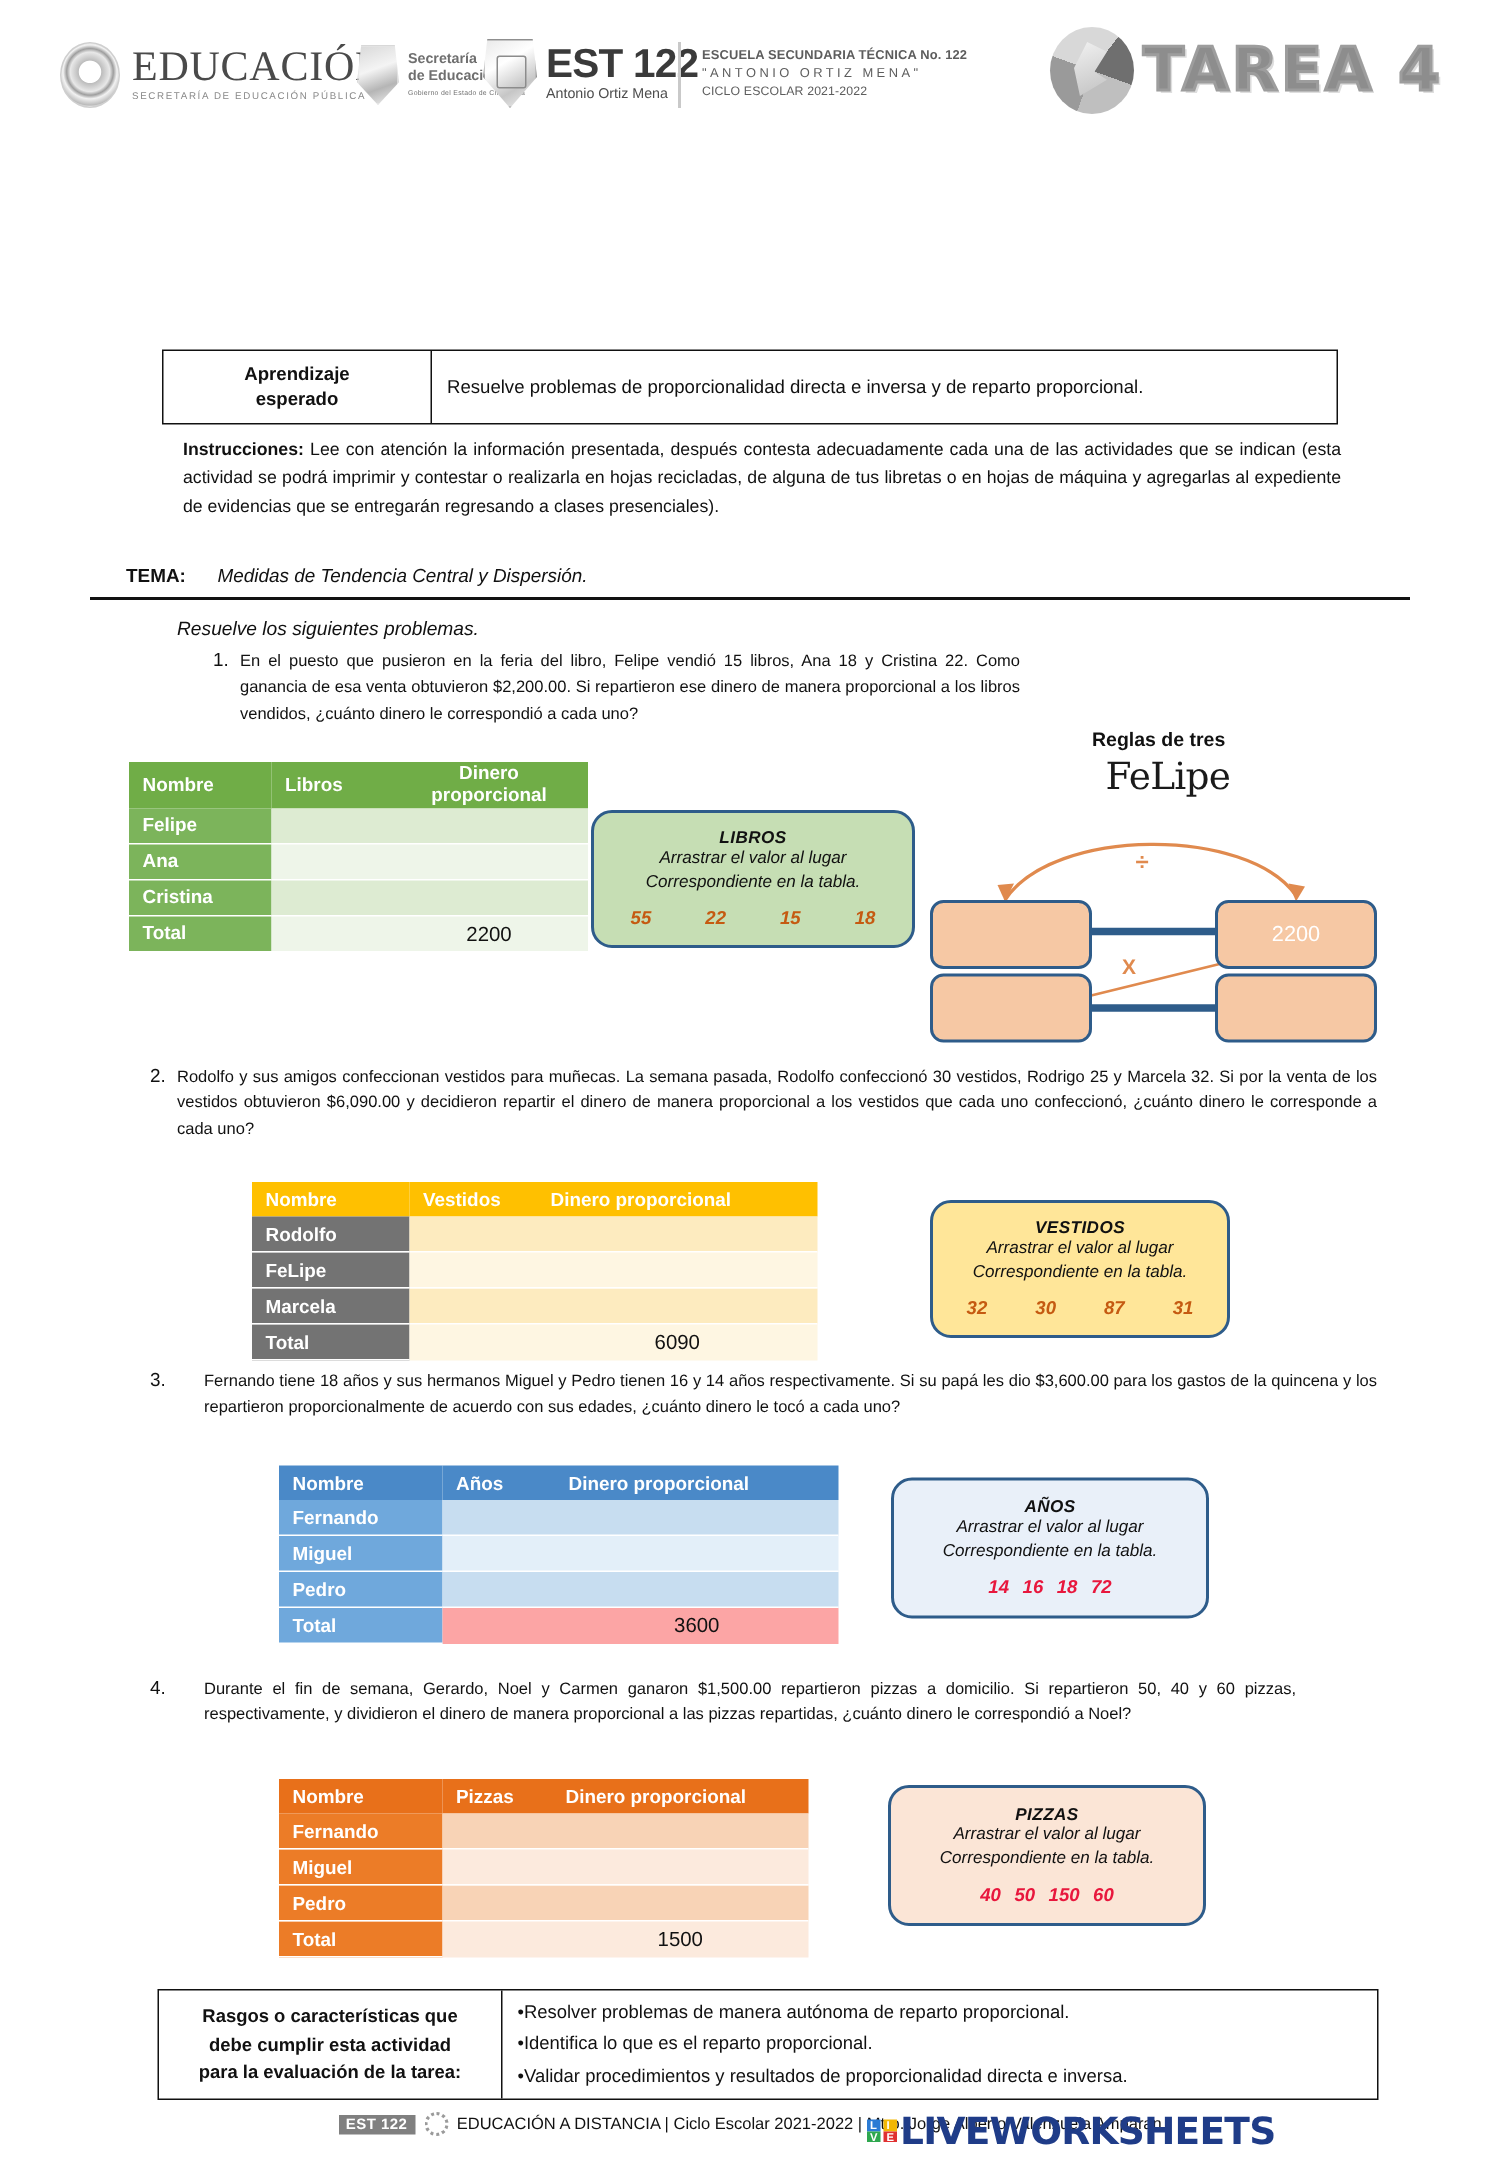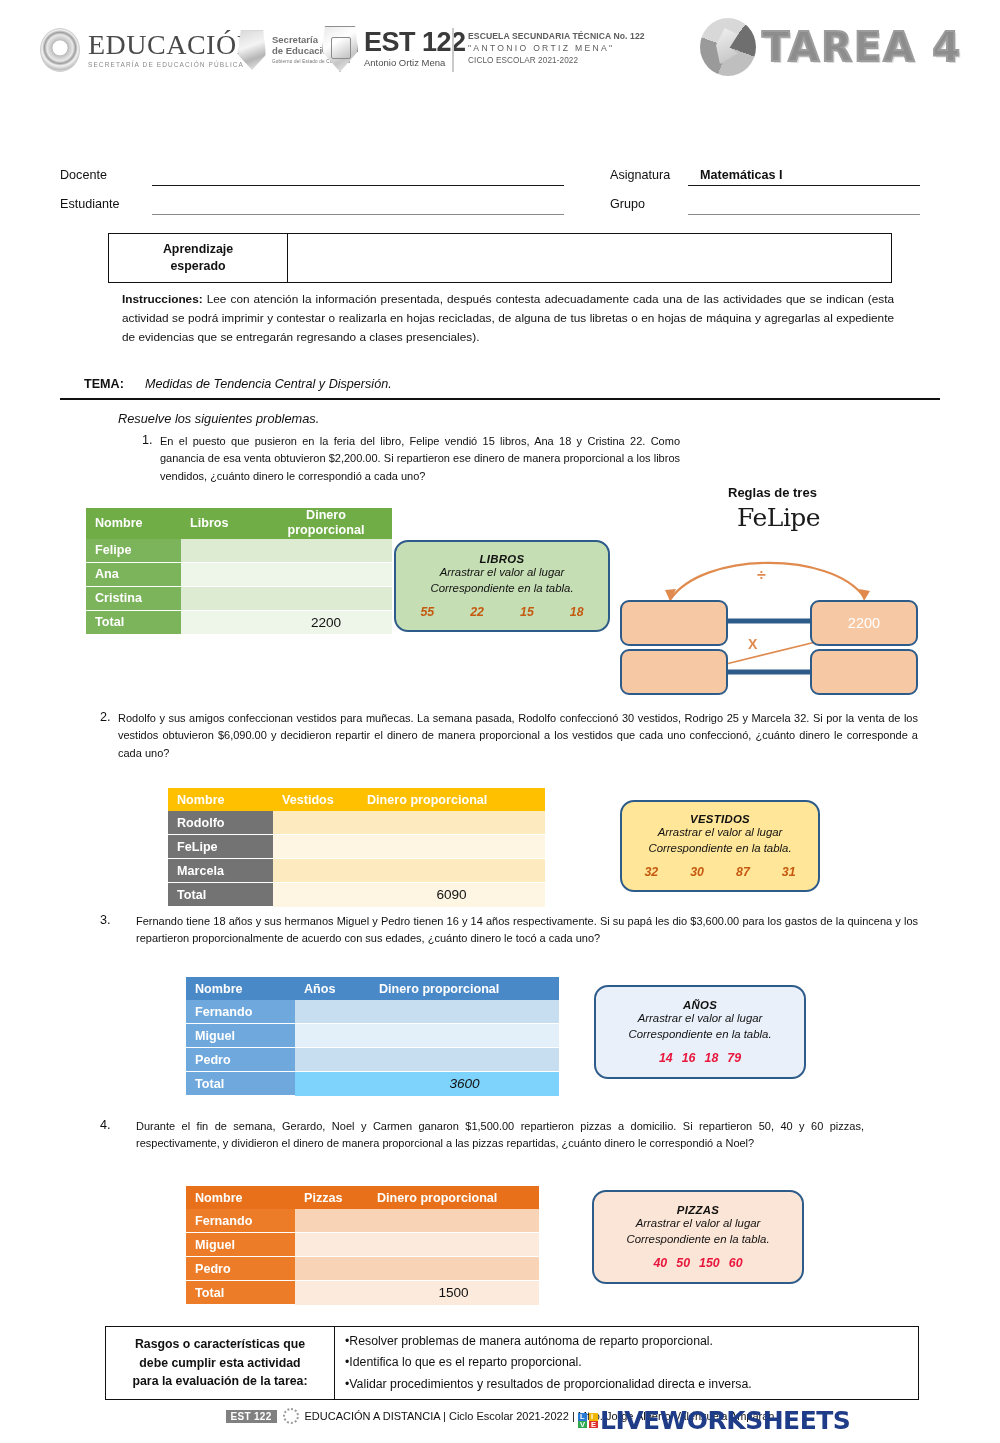--- a/index.html
+++ b/index.html
@@ -106,21 +106,21 @@
   .t-yellow td.nm{background:#737373;border-bottom:1.5px solid #fff;}
   .t-yellow td.c{background:#FDEBBF;border-bottom:1.5px solid #fff;}
   .t-yellow tr.alt td.c{background:#FEF6E2;}
   .t-yellow td.val{background:#FEF6E2;}
 
   
   .t-blue th{background:#4A89C8;}
   .t-blue td.nm{background:#6FA8DC;border-bottom:1.5px solid #fff;}
   .t-blue td.c{background:#C7DDF0;border-bottom:1.5px solid #fff;}
   .t-blue tr.alt td.c{background:#E3EFF9;}
-  .t-blue td.val{background:#7dd3fc;font-style:italic;}
+  .t-blue td.val{background:#fca5a5;}
 
   
   .t-orange th{background:#E8701A;}
   .t-orange td.nm{background:#EC7C27;border-bottom:1.5px solid #fff;}
   .t-orange td.c{background:#F8D3B6;border-bottom:1.5px solid #fff;}
   .t-orange tr.alt td.c{background:#FCEADD;}
   .t-orange td.val{background:#FCEADD;}
 
   
   .drag{position:absolute;border:2px solid #2E5C8A;border-radius:14px;
@@ -209,40 +209,29 @@
       <div class="s3">CICLO ESCOLAR 2021-2022</div>
     </div>
 
     <div class="logo-tarea">
       <div class="tarea-circle"></div>
       <div class="tarea-word">TAREA 4</div>
     </div>
   </div>
 
 
-  <div class="fields">
-    <div class="f-label" style="left:60px;top:0;">Docente</div>
-    <div class="f-line" style="left:152px;top:17px;width:412px;"></div>
-    <div class="f-label" style="left:60px;top:29px;">Estudiante</div>
-    <div class="f-line thin" style="left:152px;top:46px;width:412px;"></div>
-
-    <div class="f-label" style="left:610px;top:0;">Asignatura</div>
-    <div class="f-value" style="left:700px;top:0;">Matemáticas I</div>
-    <div class="f-line" style="left:688px;top:17px;width:232px;"></div>
-    <div class="f-label" style="left:610px;top:29px;">Grupo</div>
-    <div class="f-line thin" style="left:688px;top:46px;width:232px;"></div>
-  </div>
 
   <div class="apre-box">
     <div class="apre-left">
       <div>
         <div>Aprendizaje</div>
         <div>esperado</div>
       </div>
     </div>
+    <div class="apre-right">Resuelve problemas de proporcionalidad directa e inversa y de reparto proporcional.</div>
   </div>
 
   <div class="instr"><b>Instrucciones:</b><span> Lee con atención la información presentada, después contesta adecuadamente cada una de las actividades que se indican (esta actividad se podrá imprimir y contestar o realizarla en hojas recicladas, de alguna de tus libretas o en hojas de máquina y agregarlas al expediente de evidencias que se entregarán regresando a clases presenciales).</span></div>
 
   <div class="tema">TEMA:</div>
   <div class="tema-val">Medidas de Tendencia Central y Dispersión.</div>
   <div class="rule"></div>
 
   <div class="resuelve">Resuelve los siguientes problemas.</div>
 
@@ -395,21 +384,21 @@
     </table>
 
   <div class="drag blue" style="left:594px;top:985px;width:208px;height:90px;">
     <div class="dtitle">AÑOS</div>
     <div class="dline">Arrastrar el valor al lugar</div>
     <div class="dline">Correspondiente en la tabla.</div>
     <div class="dnums">
       <span>14</span>
       <span>16</span>
       <span>18</span>
-      <span>79</span>
+      <span>72</span>
     </div>
   </div>
 
   <div class="p-num" style="left:100px;top:1118px;">4.</div>
   <div class="p-body" style="left:136px;top:1118px;width:728px;">Durante el fin de semana, Gerardo, Noel y Carmen ganaron $1,500.00 repartieron  pizzas a domicilio. Si repartieron 50, 40 y 60 pizzas, respectivamente, y dividieron  el dinero de manera proporcional a las pizzas repartidas, ¿cuánto dinero le  correspondió a Noel?</div>
 
   <table class="wt t-orange" style="left:186px;top:1186px;width:326px;">
     <tbody>
         <tr>
       <th style="width:100px;">Nombre</th>

